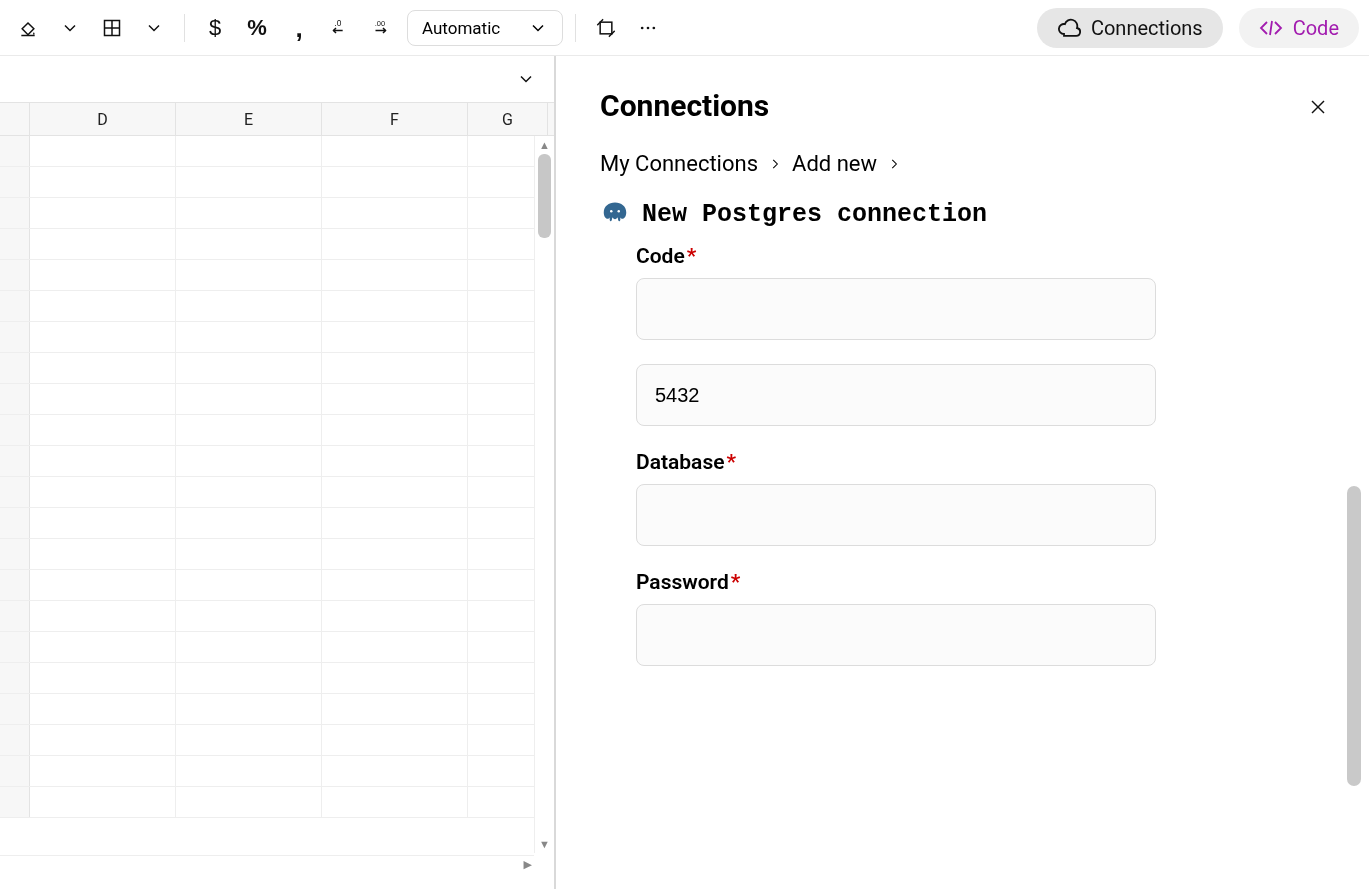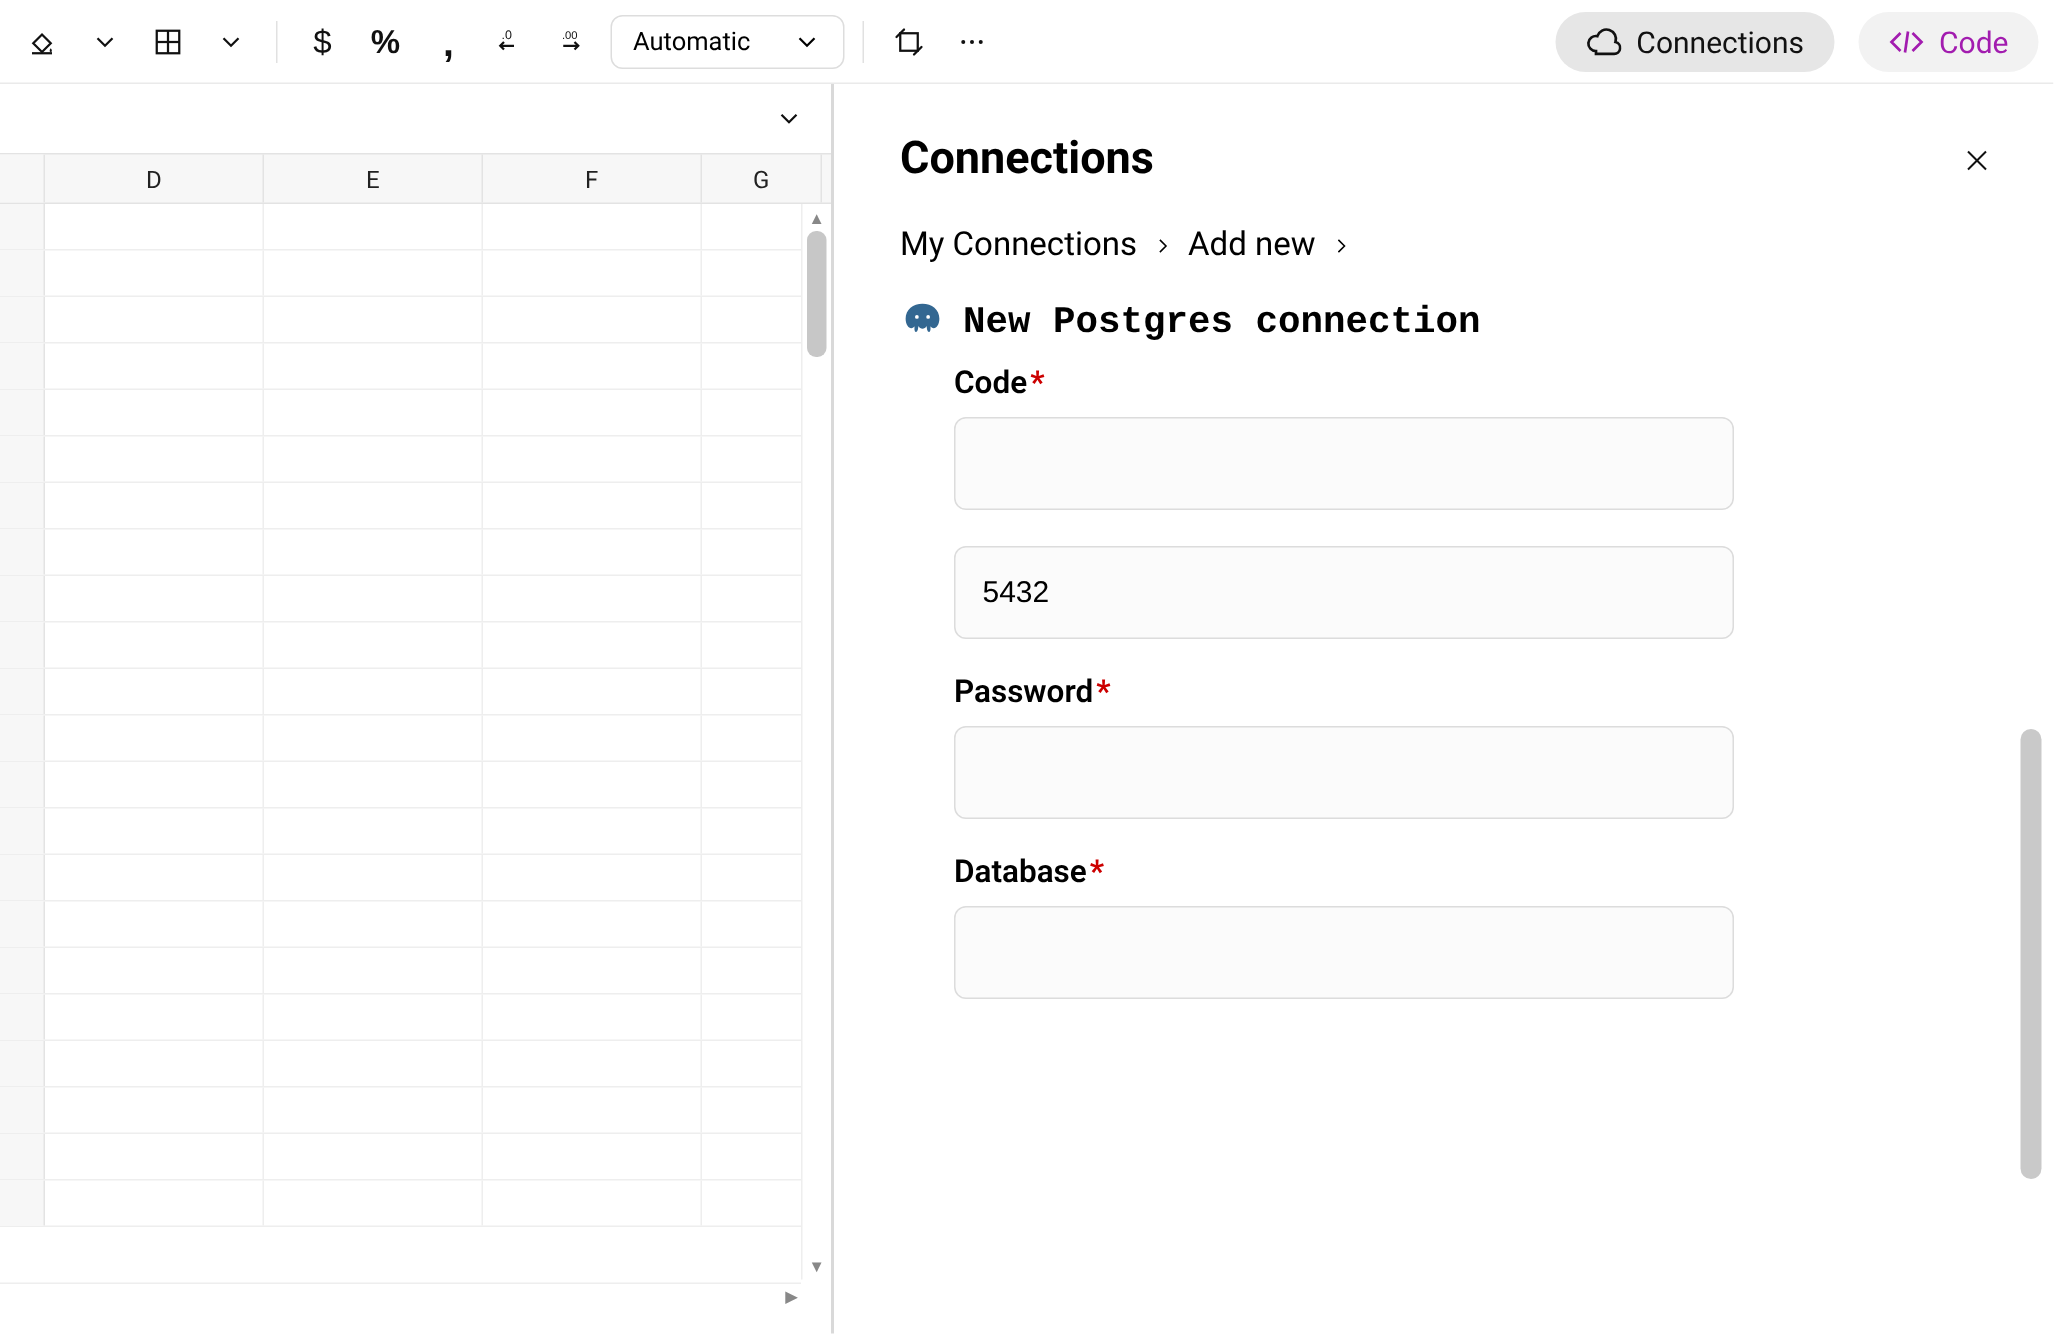--- a/index.html
+++ b/index.html
@@ -506,24 +506,24 @@
 
     <div class="form">
       <div class="field">
         <label><span>Code</span><span class="req">*</span></label>
         <input type="text" value="" style="">
       </div>
       <div class="field">
         <input type="text" value="5432" style="">
       </div>
       <div class="field">
+        <label><span>Database</span><span class="req">*</span></label>
+        <input type="text" value="" style="">
+      </div>
+      <div class="field">
         <label><span>Password</span><span class="req">*</span></label>
         <input type="password" value="" style="">
       </div>
-      <div class="field">
-        <label><span>Database</span><span class="req">*</span></label>
-        <input type="text" value="" style="">
-      </div>
     </div>
 
     <div class="pscroll"></div>
   </div>
 </div>
 
 </body></html>

